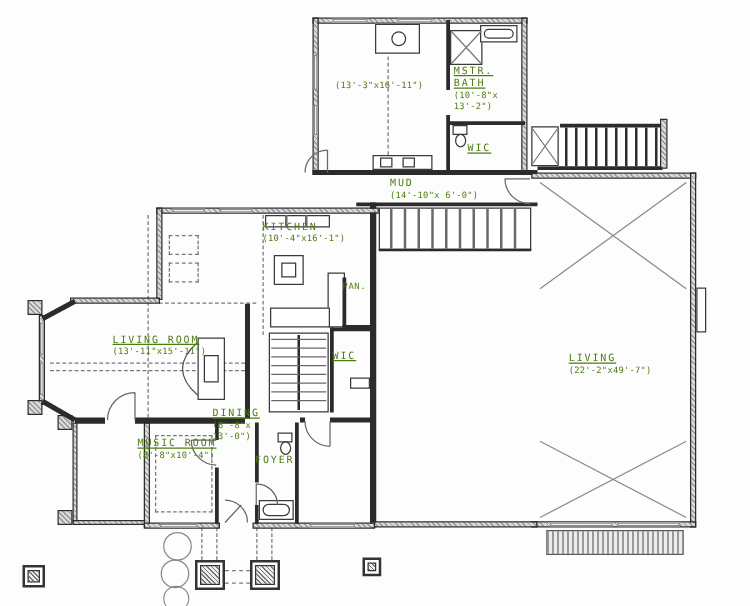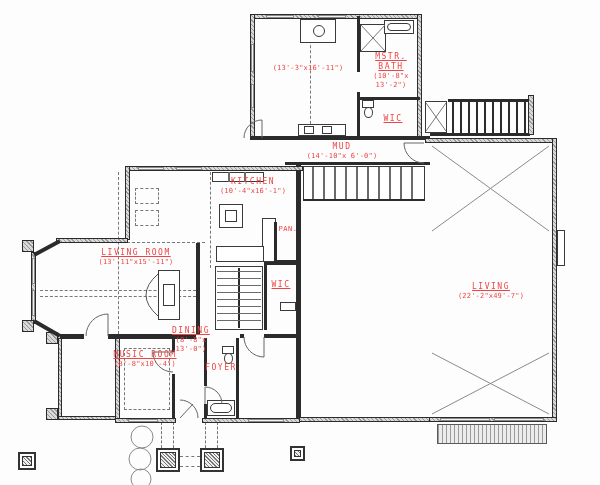--- a/index.html
+++ b/index.html
@@ -15,21 +15,21 @@
   .boxd{position:absolute;border:1px dashed #777;box-sizing:border-box;z-index:2;}
   .ell{position:absolute;border:1px solid #3a3a3a;background:#fff;border-radius:50%;box-sizing:border-box;z-index:2;}
   .vd{position:absolute;border-left:1px dashed #777;width:0;z-index:1;}
   .hd{position:absolute;border-top:1px dashed #777;height:0;z-index:1;}
   .win{position:absolute;background:#f2f2f2;border:1px solid #8a8a8a;box-sizing:border-box;z-index:2;}
   .stripes{position:absolute;background:repeating-linear-gradient(90deg,#9a9a9a 0 1px,#ececec 1px 4px);
            border:1px solid #5a5a5a;box-sizing:border-box;z-index:2;}
   .col{position:absolute;border:2px solid #333;background:#fff;box-sizing:border-box;z-index:2;}
   .col::after{content:"";position:absolute;inset:2px;border:1px solid #333;
               background:repeating-linear-gradient(45deg,#777 0 1px,#eee 1px 2.5px);}
-  .label{position:absolute;text-align:center;color:#ef4444;z-index:5;}
+  .label{position:absolute;color:#4d7c0f;z-index:5;}
   .rname{display:block;font-size:8px;letter-spacing:1.5px;line-height:1.25;white-space:normal;}
   .rdims{display:block;font-size:7px;letter-spacing:0.2px;line-height:1.3;}
   .u{text-decoration:underline;}
 </style>
 </head>
 <body>
 
 <div id="plan">
 
   <svg width="600" height="485" viewBox="0 0 600 485">
@@ -57,32 +57,32 @@
   <div class="label" style="left:268px;top:64px;width:80px">
     <span class="rdims">(13'-3"x16'-11")</span>
   </div>
   <div class="label" style="left:363px;top:52px;width:56px">
     <span class="rname u">MSTR. BATH</span>
     <span class="rdims">(10'-8"x 13'-2")</span>
   </div>
   <div class="label" style="left:374px;top:114px;width:38px">
     <span class="rname u">WIC</span>
   </div>
-  <div class="label" style="left:294px;top:142px;width:96px">
+  <div class="label" style="left:312px;top:142px;width:96px">
     <span class="rname">MUD</span>
     <span class="rdims">(14'-10"x 6'-0")</span>
   </div>
   <div class="label" style="left:210px;top:177px;width:86px">
     <span class="rname">KITCHEN</span>
     <span class="rdims">(10'-4"x16'-1")</span>
   </div>
   <div class="label" style="left:274px;top:225px;width:28px">
     <span class="rname" style="font-size:7px;letter-spacing:0.5px">PAN.</span>
   </div>
-  <div class="label" style="left:90px;top:248px;width:92px">
+  <div class="label" style="left:90px;top:267px;width:92px">
     <span class="rname u">LIVING ROOM</span>
     <span class="rdims">(13'-11"x15'-11")</span>
   </div>
   <div class="label" style="left:455px;top:282px;width:72px">
     <span class="rname u">LIVING</span>
     <span class="rdims">(22'-2"x49'-7")</span>
   </div>
   <div class="label" style="left:170px;top:326px;width:42px">
     <span class="rname u">DINING</span>
     <span class="rdims">(8'-8"x 13'-0")</span>

